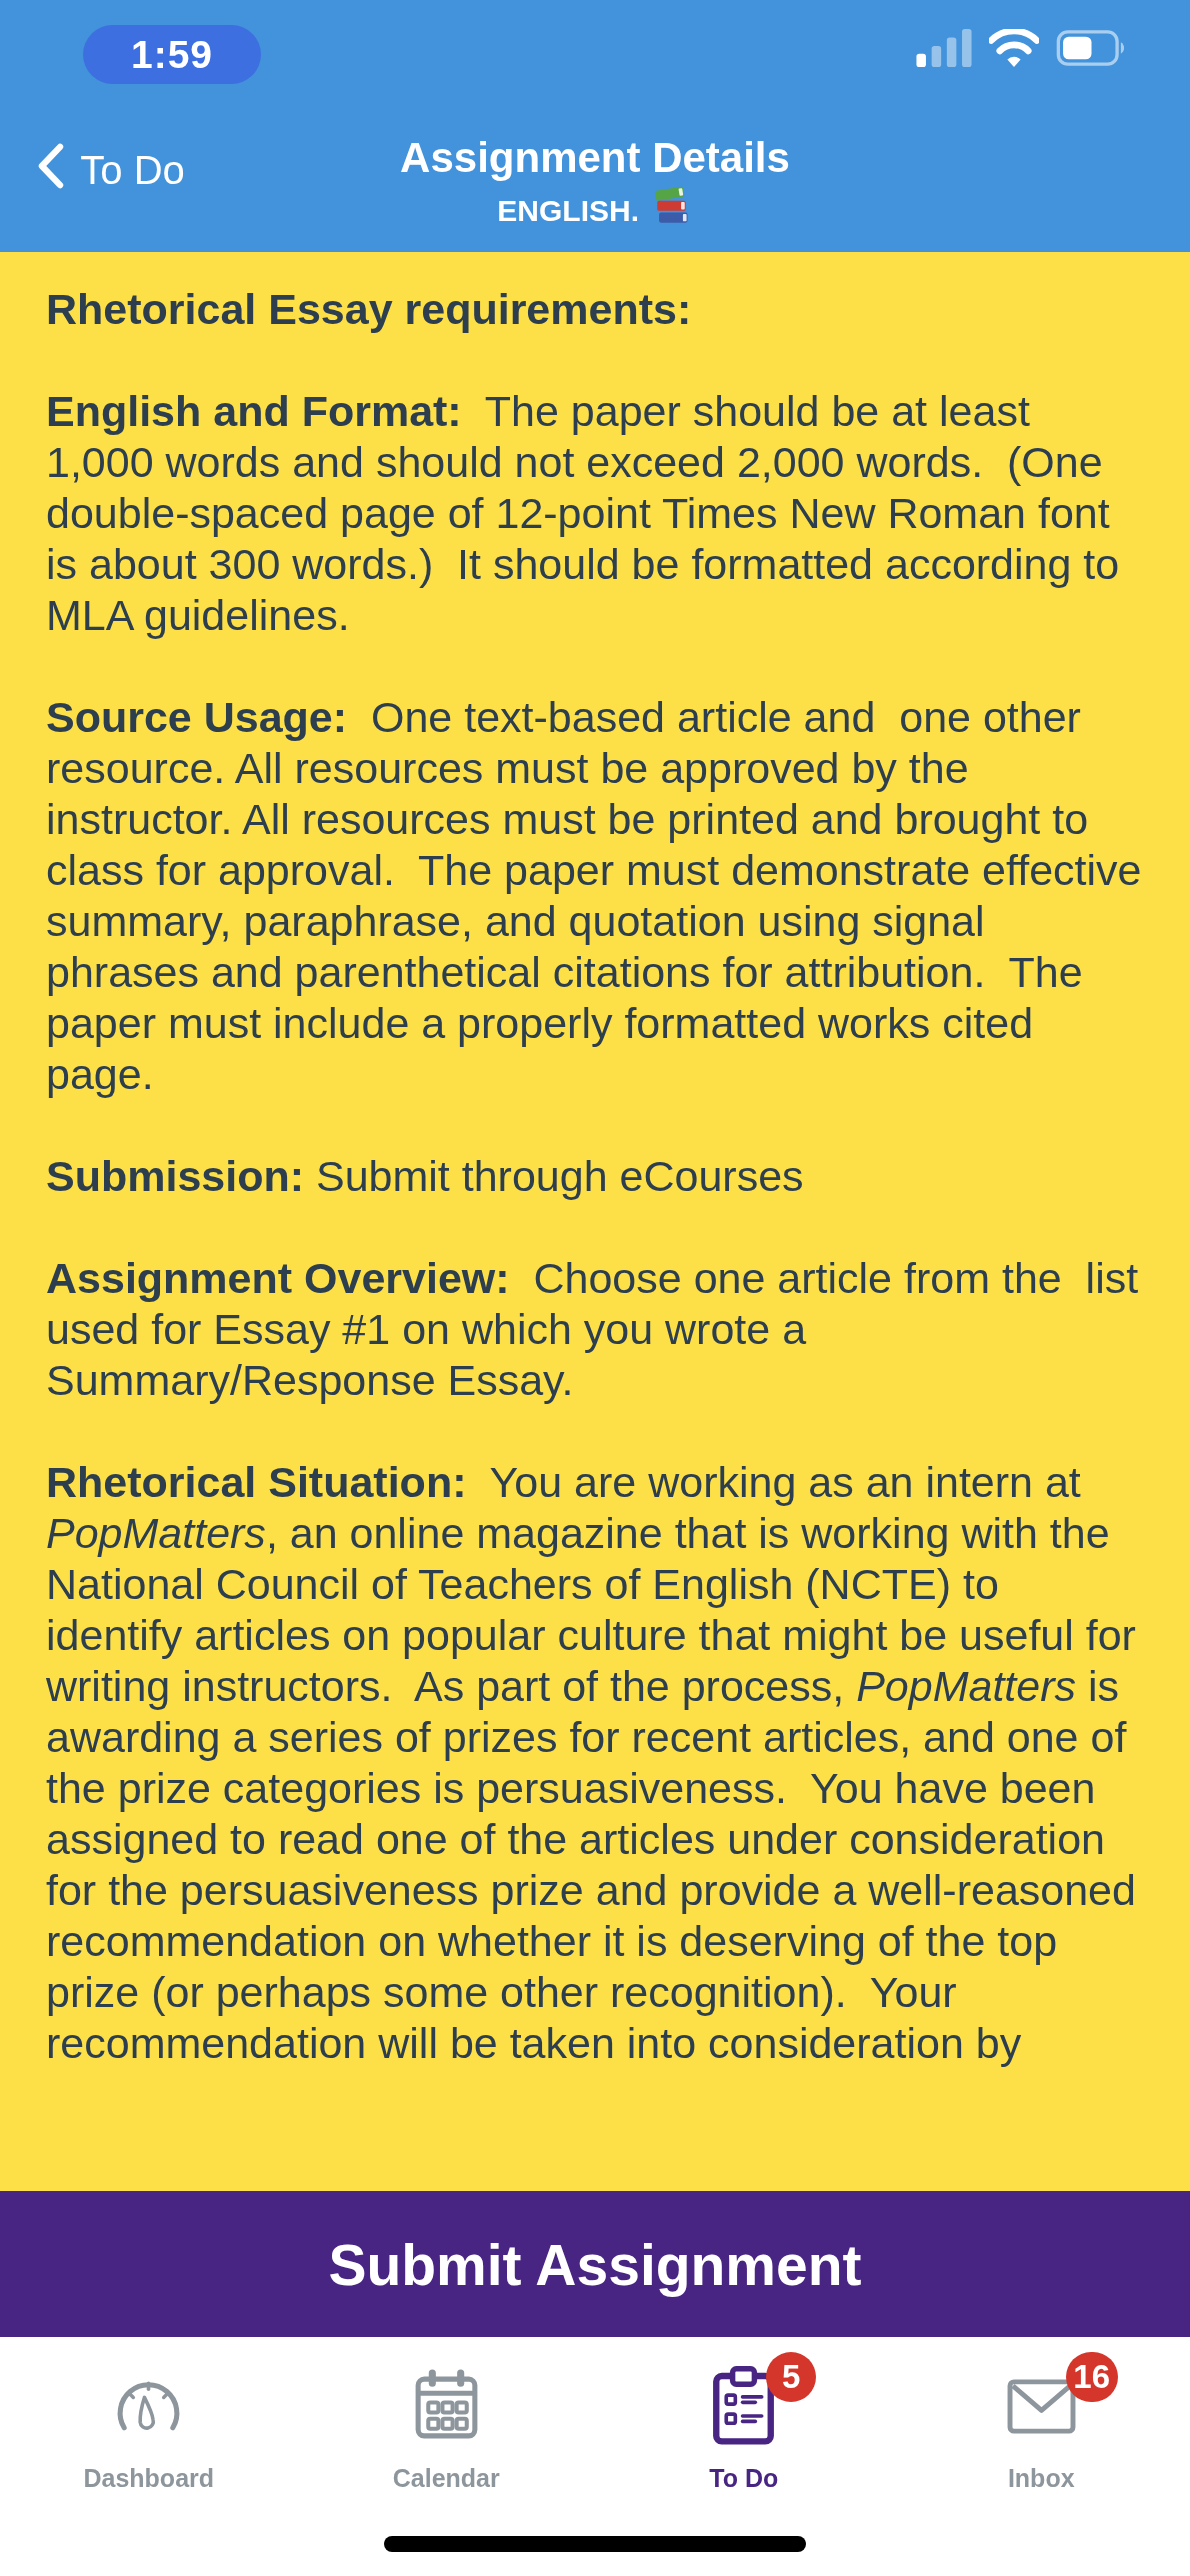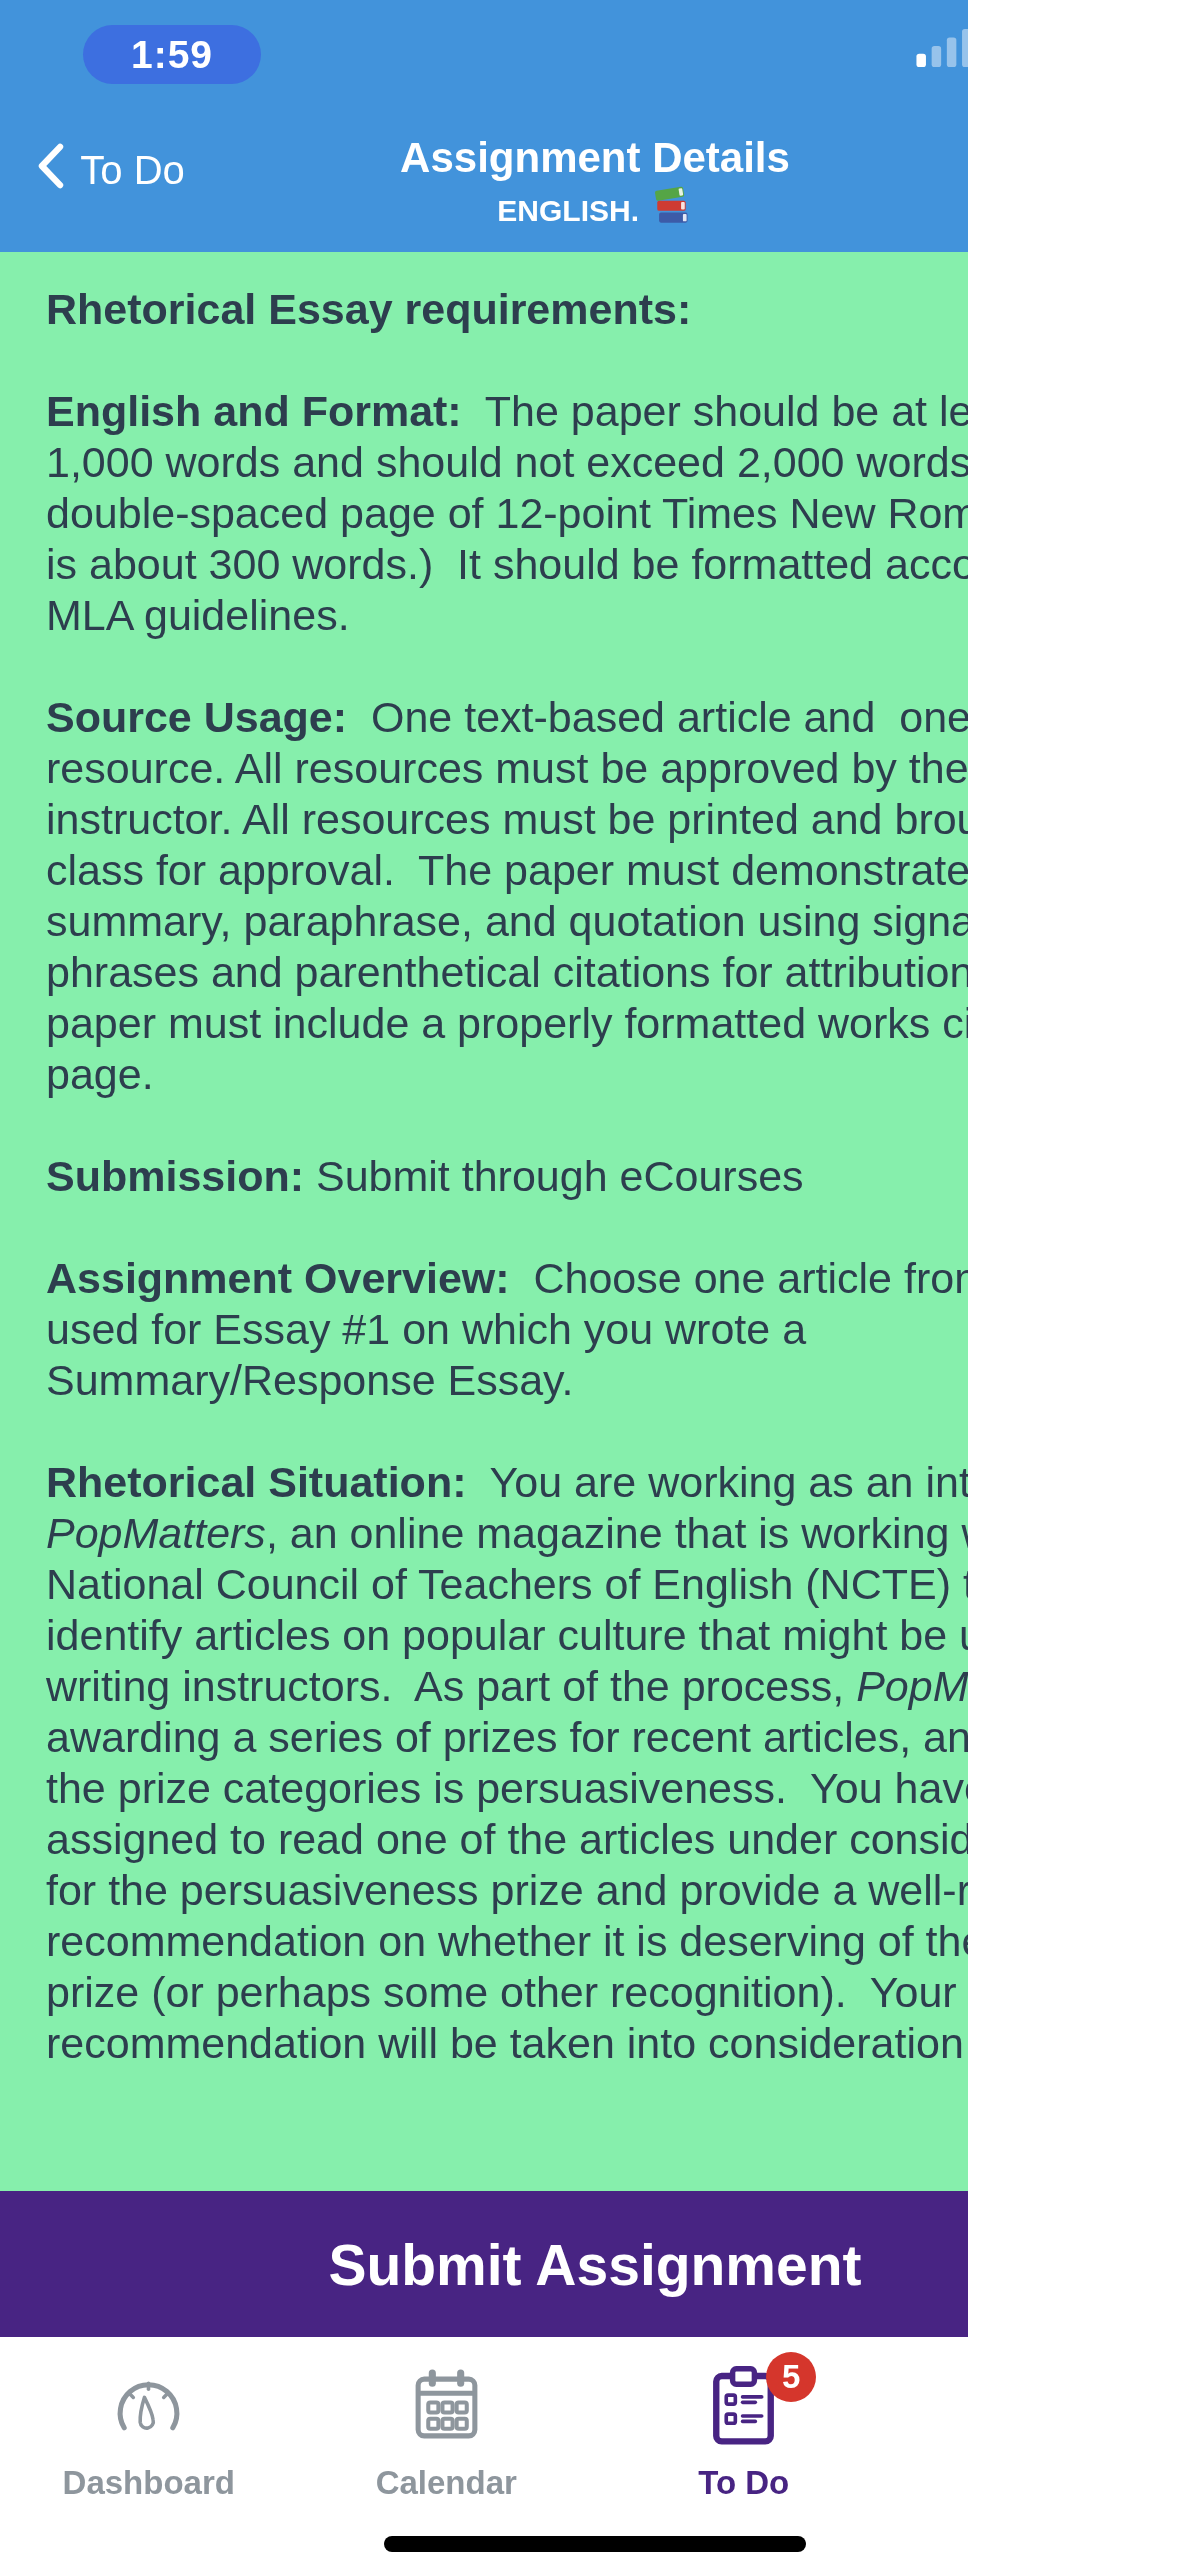--- a/index.html
+++ b/index.html
@@ -1,17 +1,17 @@
 <!DOCTYPE html>
 <html><head>
 <meta charset="utf-8">
 <style>
   html,body{margin:0;padding:0;background:#fff;}
   .screen{
-    position:relative;width:968px;height:2576px;overflow:hidden;background:#86efac;
+    position:relative;width:1190px;height:2576px;overflow:hidden;background:#fde047;
     font-family:"Liberation Sans",sans-serif;
     text-decoration:underline;
   }
   
   .navbar{position:absolute;top:0;left:0;width:1190px;height:252px;background:#4293DB;color:#fff;}
   .time-pill{
     position:absolute;left:83px;top:25px;width:178px;height:59px;border-radius:30px;
     background:#3D6FE0;display:flex;align-items:center;justify-content:center;
     font-size:39px;font-weight:700;letter-spacing:1px;
   }
@@ -41,21 +41,21 @@
   }
   
   .tabbar{
     position:absolute;top:2337px;left:0;width:1190px;height:239px;background:#fff;
     display:flex;align-items:flex-start;
   }
   .tab{
     flex:1;display:flex;flex-direction:column;align-items:center;gap:11.5px;padding-top:23px;
     background:none;border:none;cursor:pointer;color:#8E969D;font-family:inherit;
   }
-  .tab-label{font-size:33px;font-weight:600;}
+  .tab-label{font-size:25px;font-weight:600;}
   .tab.active{color:#482483;}
   .tab.active .tab-label{font-weight:700;}
   .icon-wrap{position:relative;height:92px;display:flex;align-items:center;justify-content:center;}
   .badge{
     position:absolute;top:-7.7px;right:-38px;min-width:50px;height:50px;border-radius:25px;
     background:#D5362C;color:#fff;font-size:33px;font-weight:700;
     display:flex;align-items:center;justify-content:center;padding:0 7.7px;box-sizing:border-box;
   }
   .home-indicator{
     position:absolute;left:384px;top:2536px;width:422px;height:16.3px;border-radius:8.6px;background:#000;

